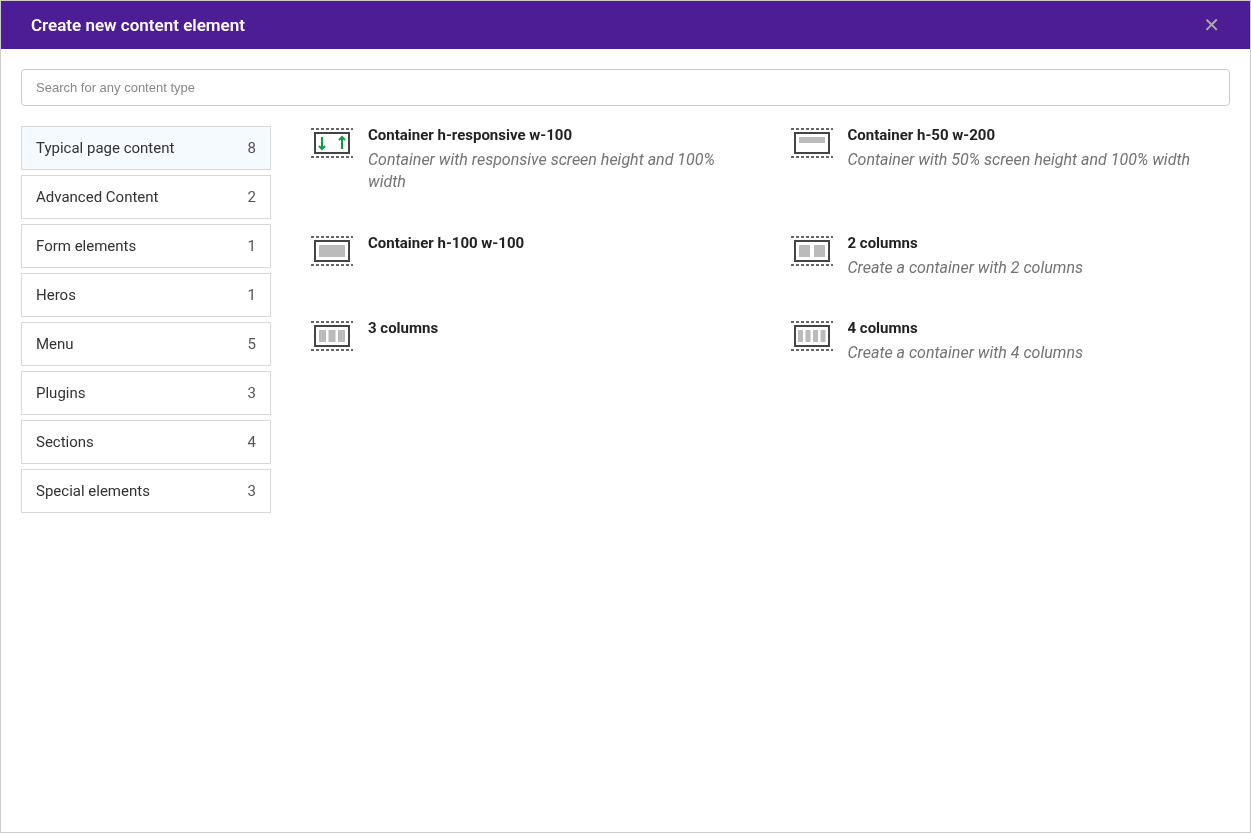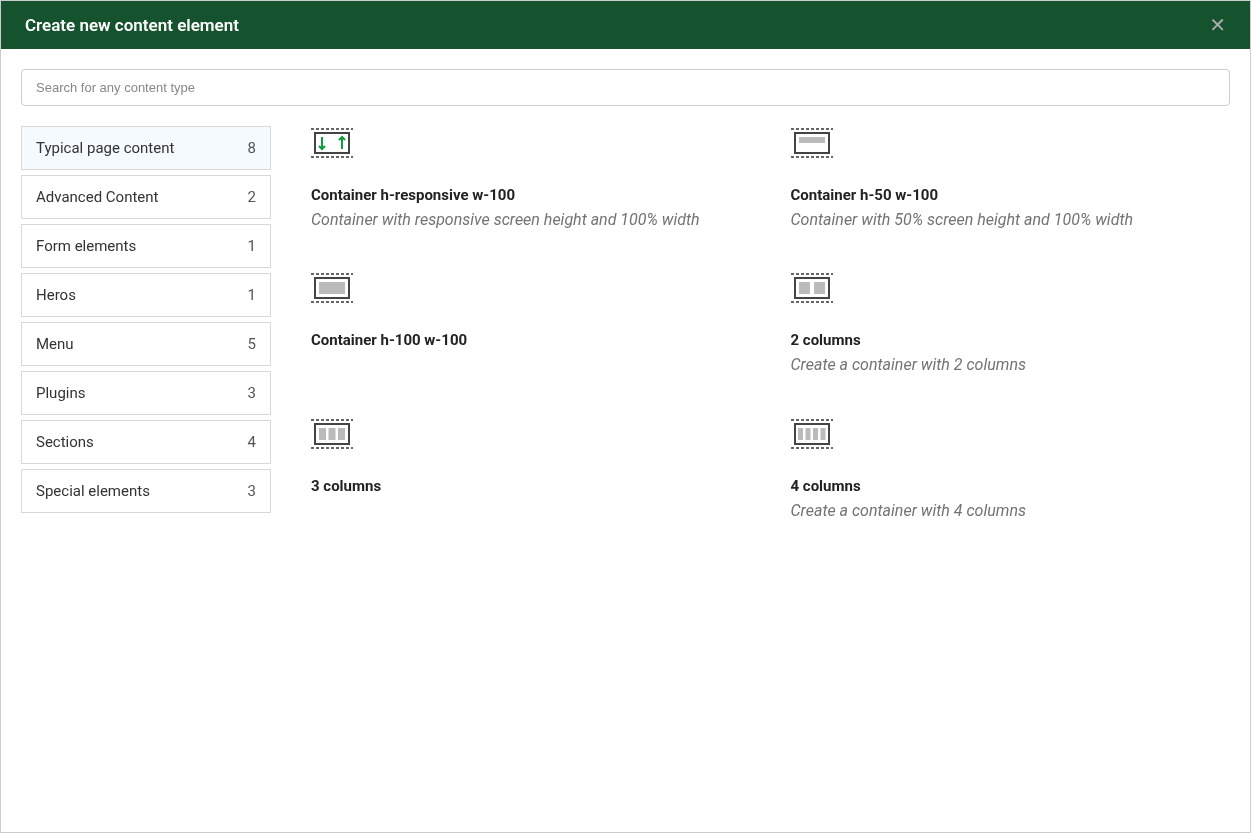--- a/index.html
+++ b/index.html
@@ -15,23 +15,23 @@
       overflow: hidden;
     }
     .modal {
       width: 100%;
       height: 100%;
       display: flex;
       flex-direction: column;
       border: 1px solid #ccc;
     }
     .modal-header {
-      background: #14532d;
+      background: #4c1d95;
       color: #fff;
-      padding: 14px 24px;
+      padding: 14px 30px;
       display: flex;
       justify-content: space-between;
       align-items: center;
     }
     .modal-title {
       font-size: 17px;
       font-weight: 600;
     }
     .close-btn {
       color: #aaa;
@@ -99,23 +99,22 @@
     }
     .content-grid {
       flex: 1;
       display: grid;
       grid-template-columns: 1fr 1fr;
       gap: 40px 40px;
       align-content: start;
     }
     .content-item {
       display: flex;
-      gap: 28px;
+      gap: 15px;
       cursor: pointer;
-      flex-direction: column;
     }
     .content-icon {
       width: 42px;
       height: 30px;
       flex-shrink: 0;
       margin-top: 2px;
     }
     .content-text {
       flex: 1;
     }
@@ -203,21 +202,21 @@
         <div class="content-item">
           <div class="content-icon">
             <svg viewBox="0 0 42 30" width="42" height="30">
               <line x1="0" y1="1" x2="42" y2="1" stroke="#666" stroke-width="2" stroke-dasharray="3,2"></line>
               <line x1="0" y1="29" x2="42" y2="29" stroke="#666" stroke-width="2" stroke-dasharray="3,2"></line>
               <rect x="4" y="5" width="34" height="20" fill="none" stroke="#444" stroke-width="2"></rect>
               <rect x="8" y="9" width="26" height="6" fill="#bbb"></rect>
             </svg>
           </div>
           <div class="content-text">
-            <div class="content-title">Container h-50 w-100</div>
+            <div class="content-title">Container h-50 w-200</div>
             <div class="content-desc">Container with 50% screen height and 100% width</div>
           </div>
         </div>
 
         <div class="content-item">
           <div class="content-icon">
             <svg viewBox="0 0 42 30" width="42" height="30">
               <line x1="0" y1="1" x2="42" y2="1" stroke="#666" stroke-width="2" stroke-dasharray="3,2"></line>
               <line x1="0" y1="29" x2="42" y2="29" stroke="#666" stroke-width="2" stroke-dasharray="3,2"></line>
               <rect x="4" y="5" width="34" height="20" fill="none" stroke="#444" stroke-width="2"></rect>

